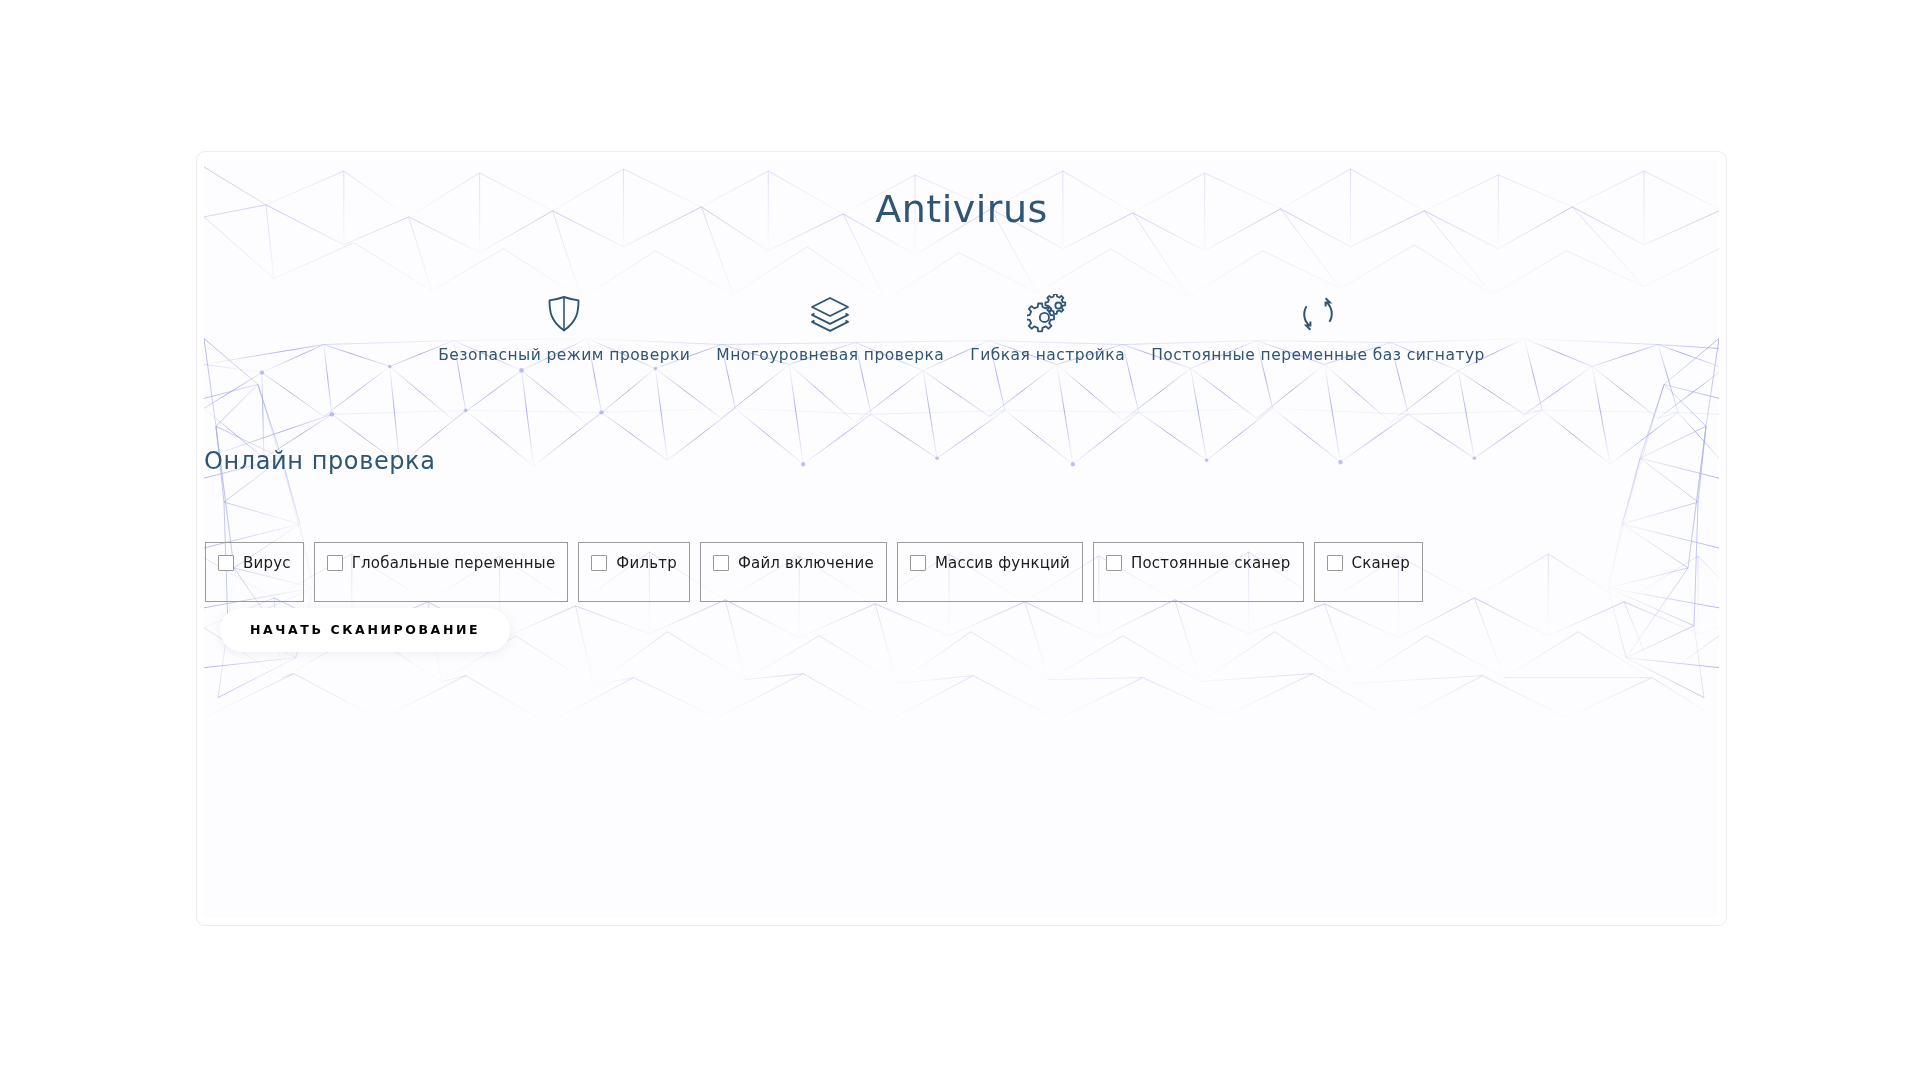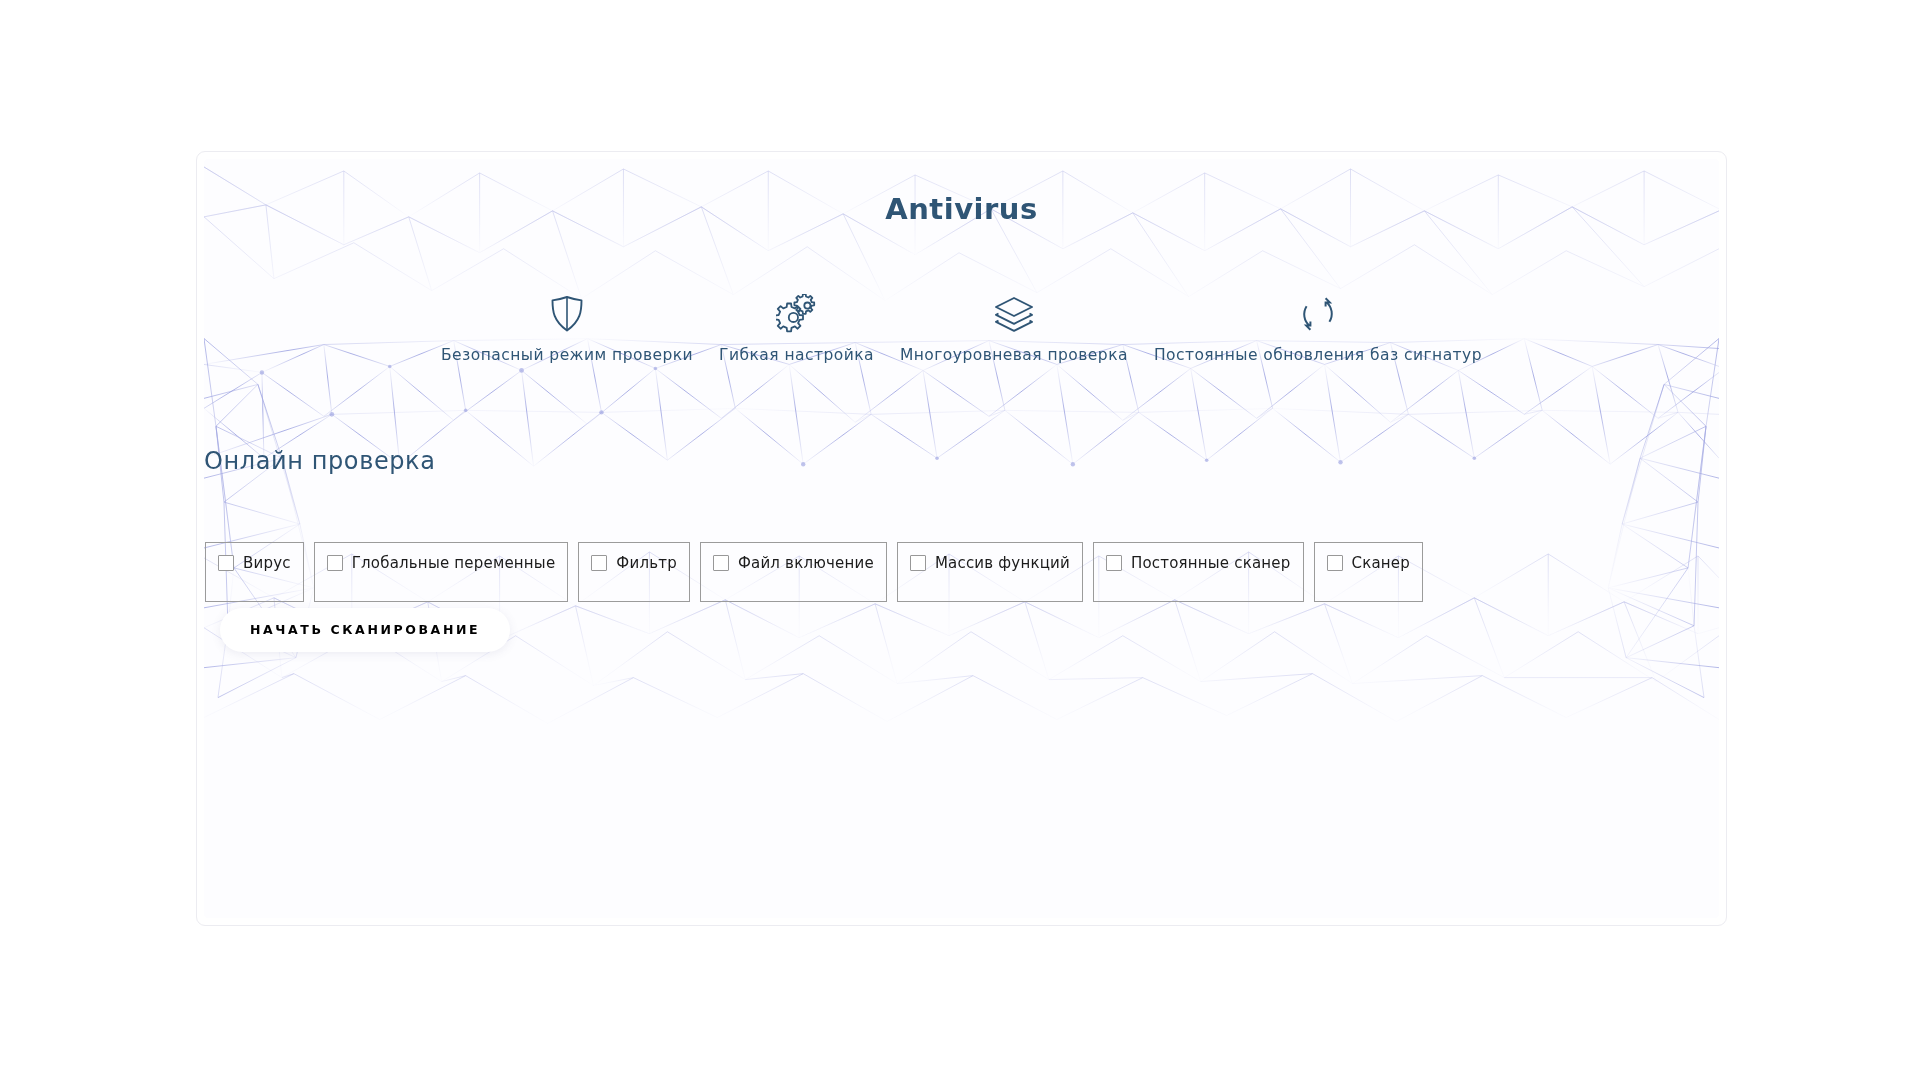--- a/index.html
+++ b/index.html
@@ -58,23 +58,23 @@
     width: 100%;
     height: 100%;
   }
 
   .brand-title {
     position: absolute;
     top: 29px;
     left: 0;
     width: 100%;
     text-align: center;
-    font-size: 29px;
+    font-size: 38px;
     line-height: 42px;
-    font-weight: 700;
+    font-weight: 400;
     color: #2f5575;
     letter-spacing: 0.5px;
   }
 
   
   .features {
     position: absolute;
     top: 133px;
     left: 0;
     width: 100%;
@@ -287,57 +287,57 @@
               <svg width="36" height="40" viewBox="0 0 36 40" fill="none" xmlns="http://www.w3.org/2000/svg">
                 <path d="M18 3 C12 5 7 6 3.5 6.4 C3.5 17 4.5 27 18 36.5 C31.5 27 32.5 17 32.5 6.4 C29 6 24 5 18 3 Z" stroke="#2f5575" stroke-width="1.9" stroke-linejoin="round"></path>
                 <path d="M18 4 L18 35.5" stroke="#2f5575" stroke-width="1.6"></path>
               </svg>
             </div>
             <div class="feature-label">Безопасный режим проверки</div>
           </div>
 
           <div class="feature">
             <div class="feature-icon">
+              <svg width="42" height="38" viewBox="0 0 42 38" fill="none" xmlns="http://www.w3.org/2000/svg">
+                <g stroke="#2f5575" stroke-width="1.9" stroke-linejoin="round">
+                  <path d="M21 3 L39 12 L21 21 L3 12 Z"></path>
+                  <path d="M5.5 18.5 L3 19.8 L21 28.8 L39 19.8 L36.5 18.5"></path>
+                  <path d="M5.5 25.6 L3 26.9 L21 35.9 L39 26.9 L36.5 25.6"></path>
+                </g>
+              </svg>
+            </div>
+            <div class="feature-label">Многоуровневая проверка</div>
+          </div>
+
+          <div class="feature">
+            <div class="feature-icon">
               <svg width="42" height="40" viewBox="0 0 42 40" fill="none" xmlns="http://www.w3.org/2000/svg">
                 <g stroke="#2f5575" stroke-width="1.8" stroke-linejoin="round" stroke-linecap="round">
                   <path d="M30 2.5 l2.4 1 1.9 -1.6 2 2 -1.6 1.9 1 2.4 2.5 .3 0 2.8 -2.5 .3 -1 2.4 1.6 1.9 -2 2 -1.9 -1.6 -2.4 1 -.3 2.5 -2.8 0 -.3 -2.5 -2.4 -1 -1.9 1.6 -2 -2 1.6 -1.9 -1 -2.4 -2.5 -.3 0 -2.8 2.5 -.3 1 -2.4 -1.6 -1.9 2 -2 1.9 1.6 2.4 -1 .3 -2.5 2.8 0 z"></path>
                   <circle cx="31.4" cy="11.6" r="3.1"></circle>
                   <path d="M15.5 13 l3.4 1.4 2.7 -2.3 2.8 2.8 -2.3 2.7 1.4 3.4 3.5 .4 0 4 -3.5 .4 -1.4 3.4 2.3 2.7 -2.8 2.8 -2.7 -2.3 -3.4 1.4 -.4 3.5 -4 0 -.4 -3.5 -3.4 -1.4 -2.7 2.3 -2.8 -2.8 2.3 -2.7 -1.4 -3.4 -3.5 -.4 0 -4 3.5 -.4 1.4 -3.4 -2.3 -2.7 2.8 -2.8 2.7 2.3 3.4 -1.4 .4 -3.5 4 0 z"></path>
                   <circle cx="17.4" cy="23.4" r="4.6"></circle>
                 </g>
               </svg>
             </div>
             <div class="feature-label">Гибкая настройка</div>
-          </div>
-
-          <div class="feature">
-            <div class="feature-icon">
-              <svg width="42" height="38" viewBox="0 0 42 38" fill="none" xmlns="http://www.w3.org/2000/svg">
-                <g stroke="#2f5575" stroke-width="1.9" stroke-linejoin="round">
-                  <path d="M21 3 L39 12 L21 21 L3 12 Z"></path>
-                  <path d="M5.5 18.5 L3 19.8 L21 28.8 L39 19.8 L36.5 18.5"></path>
-                  <path d="M5.5 25.6 L3 26.9 L21 35.9 L39 26.9 L36.5 25.6"></path>
-                </g>
-              </svg>
-            </div>
-            <div class="feature-label">Многоуровневая проверка</div>
           </div>
 
           <div class="feature">
             <div class="feature-icon">
               <svg width="40" height="40" viewBox="0 0 40 40" fill="none" xmlns="http://www.w3.org/2000/svg">
                 <g stroke="#2f5575" stroke-width="2" fill="none" stroke-linecap="butt">
                   <path d="M8.6 12.2 A15 15 0 0 0 11.6 31.8"></path>
                   <path d="M31.4 27.8 A15 15 0 0 0 28.4 8.2"></path>
                 </g>
                 <path d="M27.6 4.2 L31.8 8.4 L27.6 8.4 L27.6 12.6" stroke="#2f5575" stroke-width="2" fill="none" stroke-linejoin="miter"></path>
                 <path d="M12.4 35.8 L8.2 31.6 L12.4 31.6 L12.4 27.4" stroke="#2f5575" stroke-width="2" fill="none" stroke-linejoin="miter"></path>
               </svg>
             </div>
-            <div class="feature-label">Постоянные обновления баз сигнатур</div>
+            <div class="feature-label">Постоянные переменные баз сигнатур</div>
           </div>
 
         </div>
 
         <div class="section-title">Онлайн проверка</div>
 
         <div class="check-row">
 
           <div class="check-box">
             <label class="check-label">

